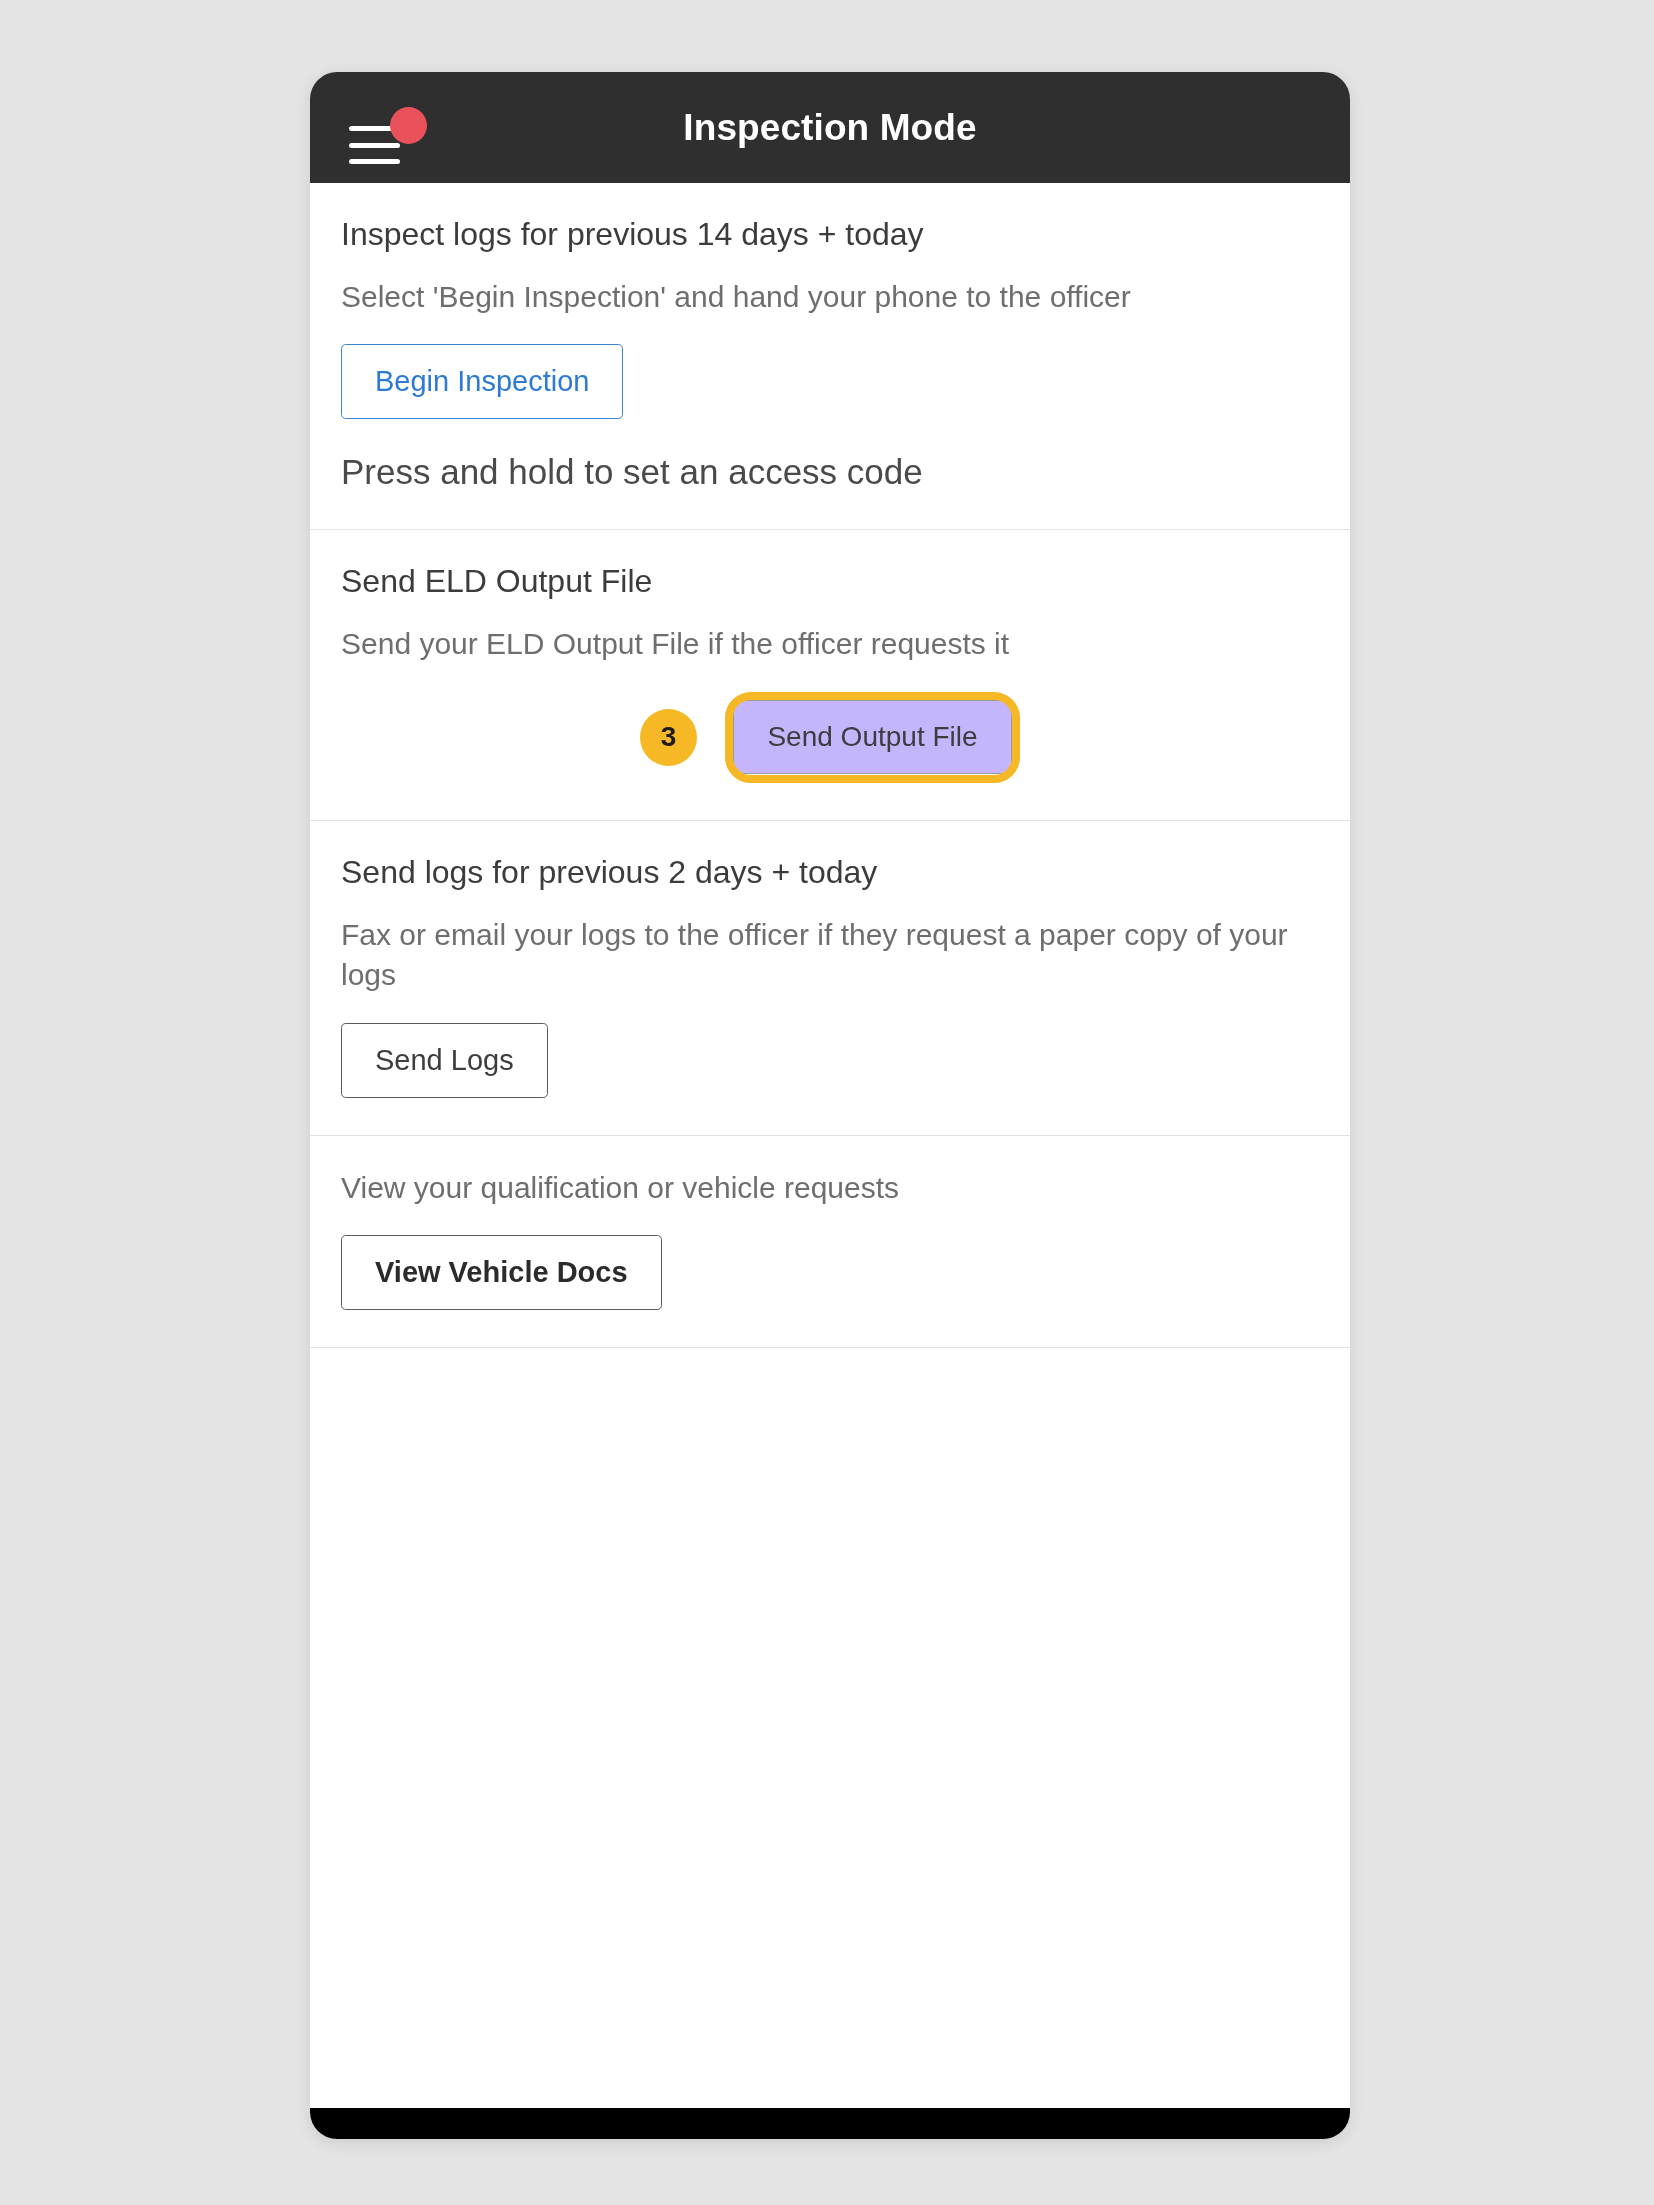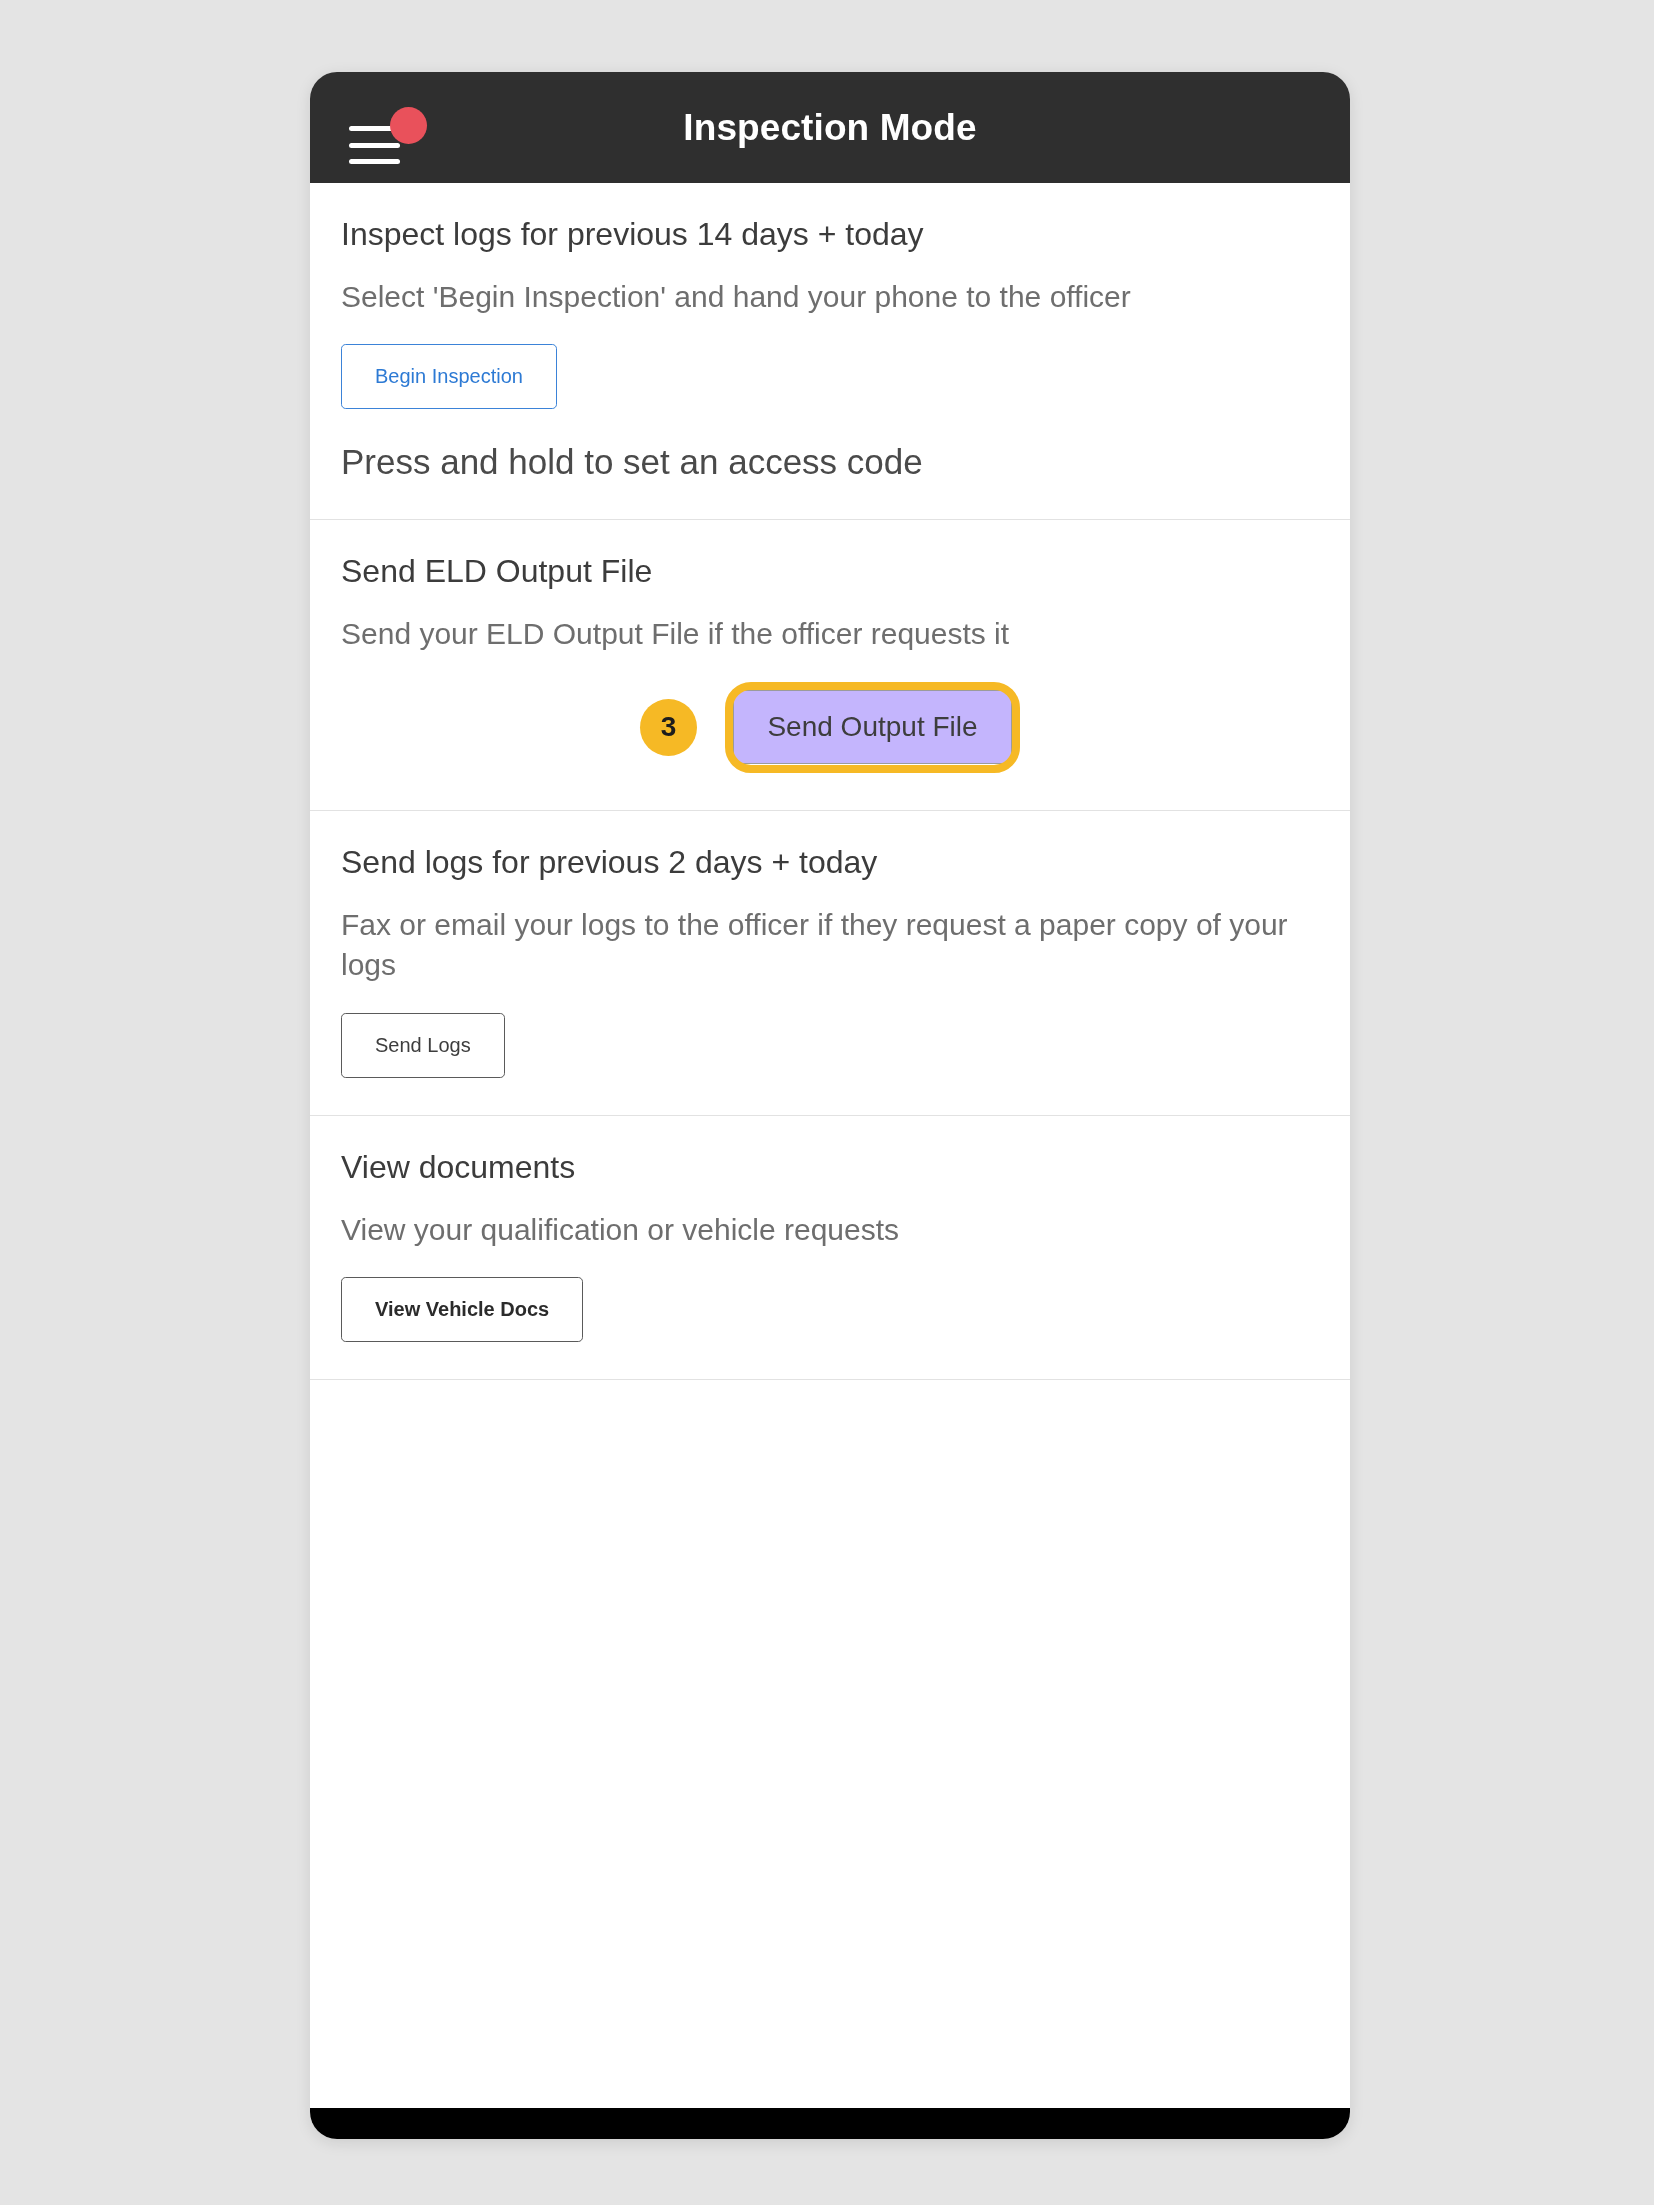--- a/index.html
+++ b/index.html
@@ -90,21 +90,21 @@
   }
   .sec-note {
     font-size: 35px;
     color: #4a4a4a;
     margin-top: 33px;
   }
 
   .btn {
     display: inline-block;
     background: #ffffff;
-    font-size: 20px;
+    font-size: 29px;
     padding: 20px 33px;
     border-radius: 4.7px;
     cursor: pointer;
   }
   .btn-outline-blue {
     border: 1.8px solid #3b83d8;
     color: #2d7ad4;
   }
   .btn-outline-grey {
     border: 1.8px solid #5a5a5a;
@@ -204,21 +204,20 @@
       </div>
     </div>
 
     <div class="section">
       <div class="sec-title">Send logs for previous 2 days + today</div>
       <div class="sec-sub">Fax or email your logs to the officer if they request a paper copy of your logs</div>
       <div class="btn btn-outline-grey">Send Logs</div>
     </div>
 
     <div class="section">
-      <div class="sec-title">View documents</div>
       <div class="sec-sub">View your qualification or vehicle requests</div>
       <div class="btn btn-outline-grey-bold">View Vehicle Docs</div>
     </div>
 
     <div class="home-indicator"></div>
   </div>
 
 </div>
 
 

